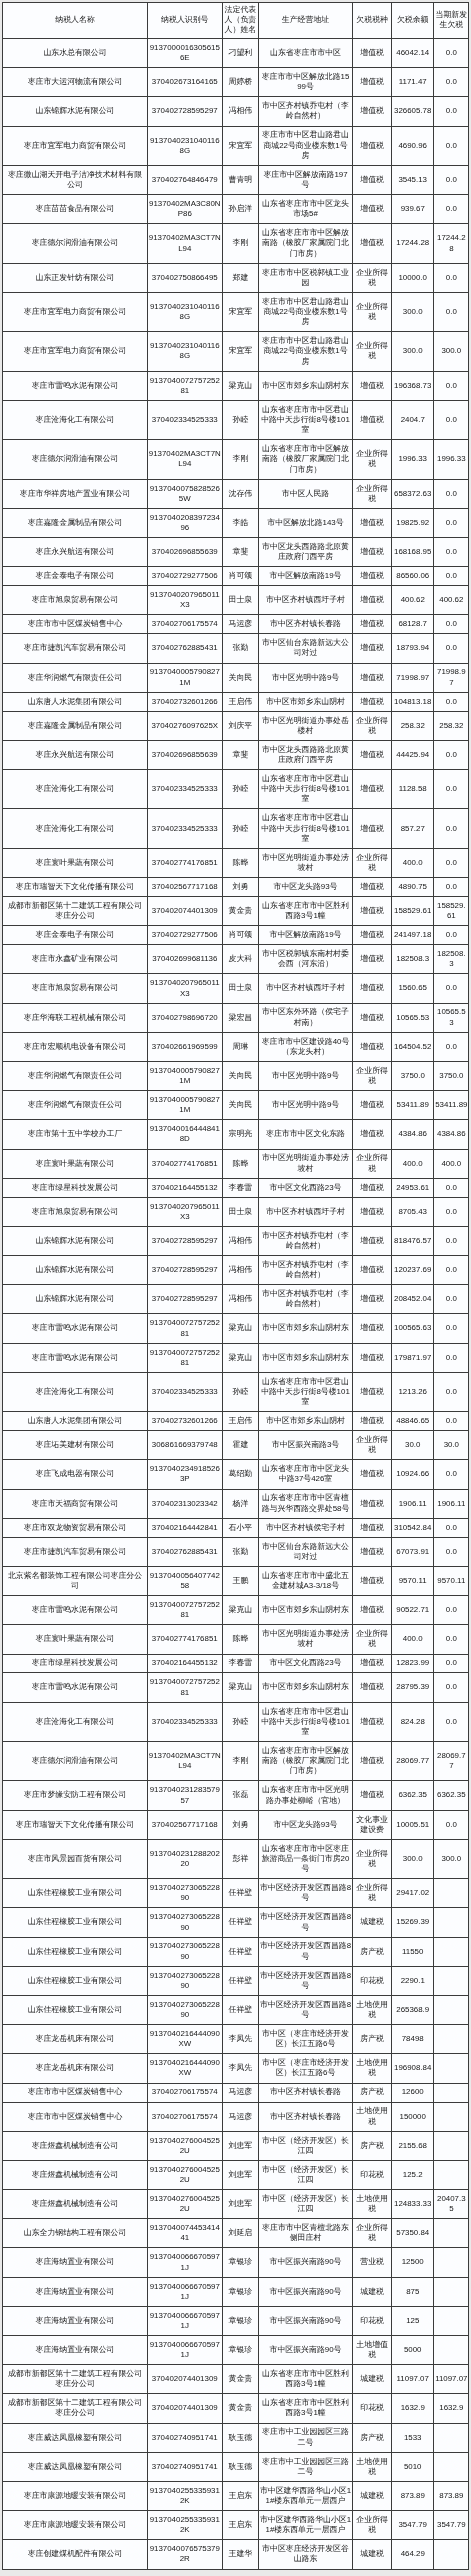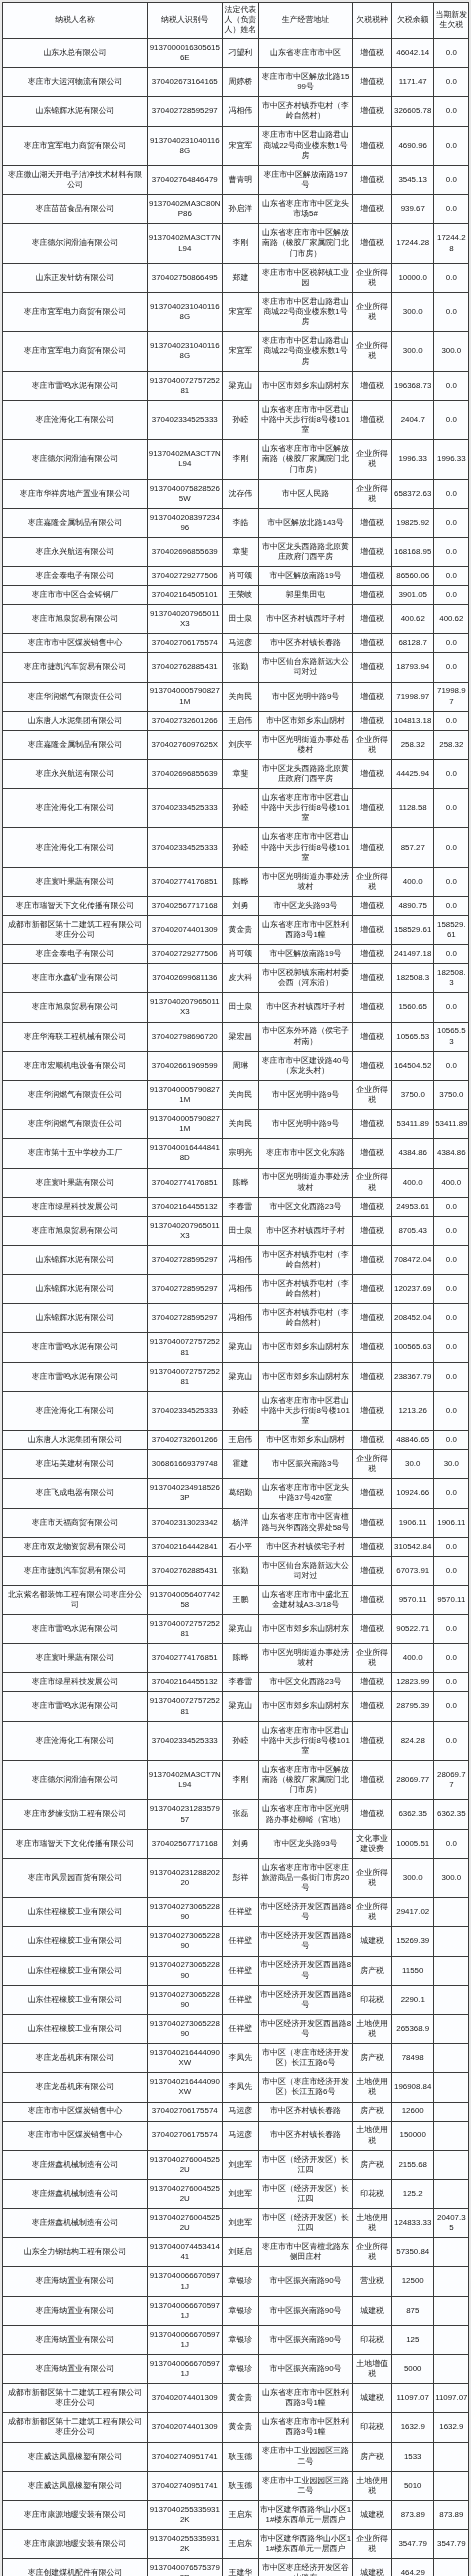--- a/index.html
+++ b/index.html
@@ -220,29 +220,20 @@
         <tr>
           <td>枣庄金泰电子有限公司</td>
           <td>370402729277506</td>
           <td>肖可颂</td>
           <td>市中区解放南路19号</td>
           <td>增值税</td>
           <td>86560.06</td>
           <td>0.0</td>
         </tr>
         <tr>
-          <td>枣庄市市中区合金铸钢厂</td>
-          <td>370402164505101</td>
-          <td>王荣岐</td>
-          <td>郭里集田屯</td>
-          <td>增值税</td>
-          <td>3901.05</td>
-          <td>0.0</td>
-        </tr>
-        <tr>
           <td>枣庄市旭泉贸易有限公司</td>
           <td>9137040207965011X3</td>
           <td>田士泉</td>
           <td>市中区齐村镇西圩子村</td>
           <td>增值税</td>
           <td>400.62</td>
           <td>400.62</td>
         </tr>
         <tr>
           <td>枣庄市市中区煤炭销售中心</td>
@@ -441,21 +432,21 @@
           <td>增值税</td>
           <td>8705.43</td>
           <td>0.0</td>
         </tr>
         <tr>
           <td>山东锦辉水泥有限公司</td>
           <td>370402728595297</td>
           <td>冯相伟</td>
           <td>市中区齐村镇乔屯村（李岭自然村）</td>
           <td>增值税</td>
-          <td>708472.04</td>
+          <td>818476.57</td>
           <td>0.0</td>
         </tr>
         <tr>
           <td>山东锦辉水泥有限公司</td>
           <td>370402728595297</td>
           <td>冯相伟</td>
           <td>市中区齐村镇乔屯村（李岭自然村）</td>
           <td>增值税</td>
           <td>120237.69</td>
           <td>0.0</td>
@@ -477,21 +468,21 @@
           <td>增值税</td>
           <td>100565.63</td>
           <td>0.0</td>
         </tr>
         <tr>
           <td>枣庄市雷鸣水泥有限公司</td>
           <td>913704007275725281</td>
           <td>梁克山</td>
           <td>市中区市郊乡东山阴村东</td>
           <td>增值税</td>
-          <td>238367.79</td>
+          <td>179871.97</td>
           <td>0.0</td>
         </tr>
         <tr>
           <td>枣庄沧海化工有限公司</td>
           <td>370402334525333</td>
           <td>孙睦</td>
           <td>山东省枣庄市市中区君山中路中天步行街8号楼101室</td>
           <td>增值税</td>
           <td>1213.26</td>
           <td>0.0</td>

